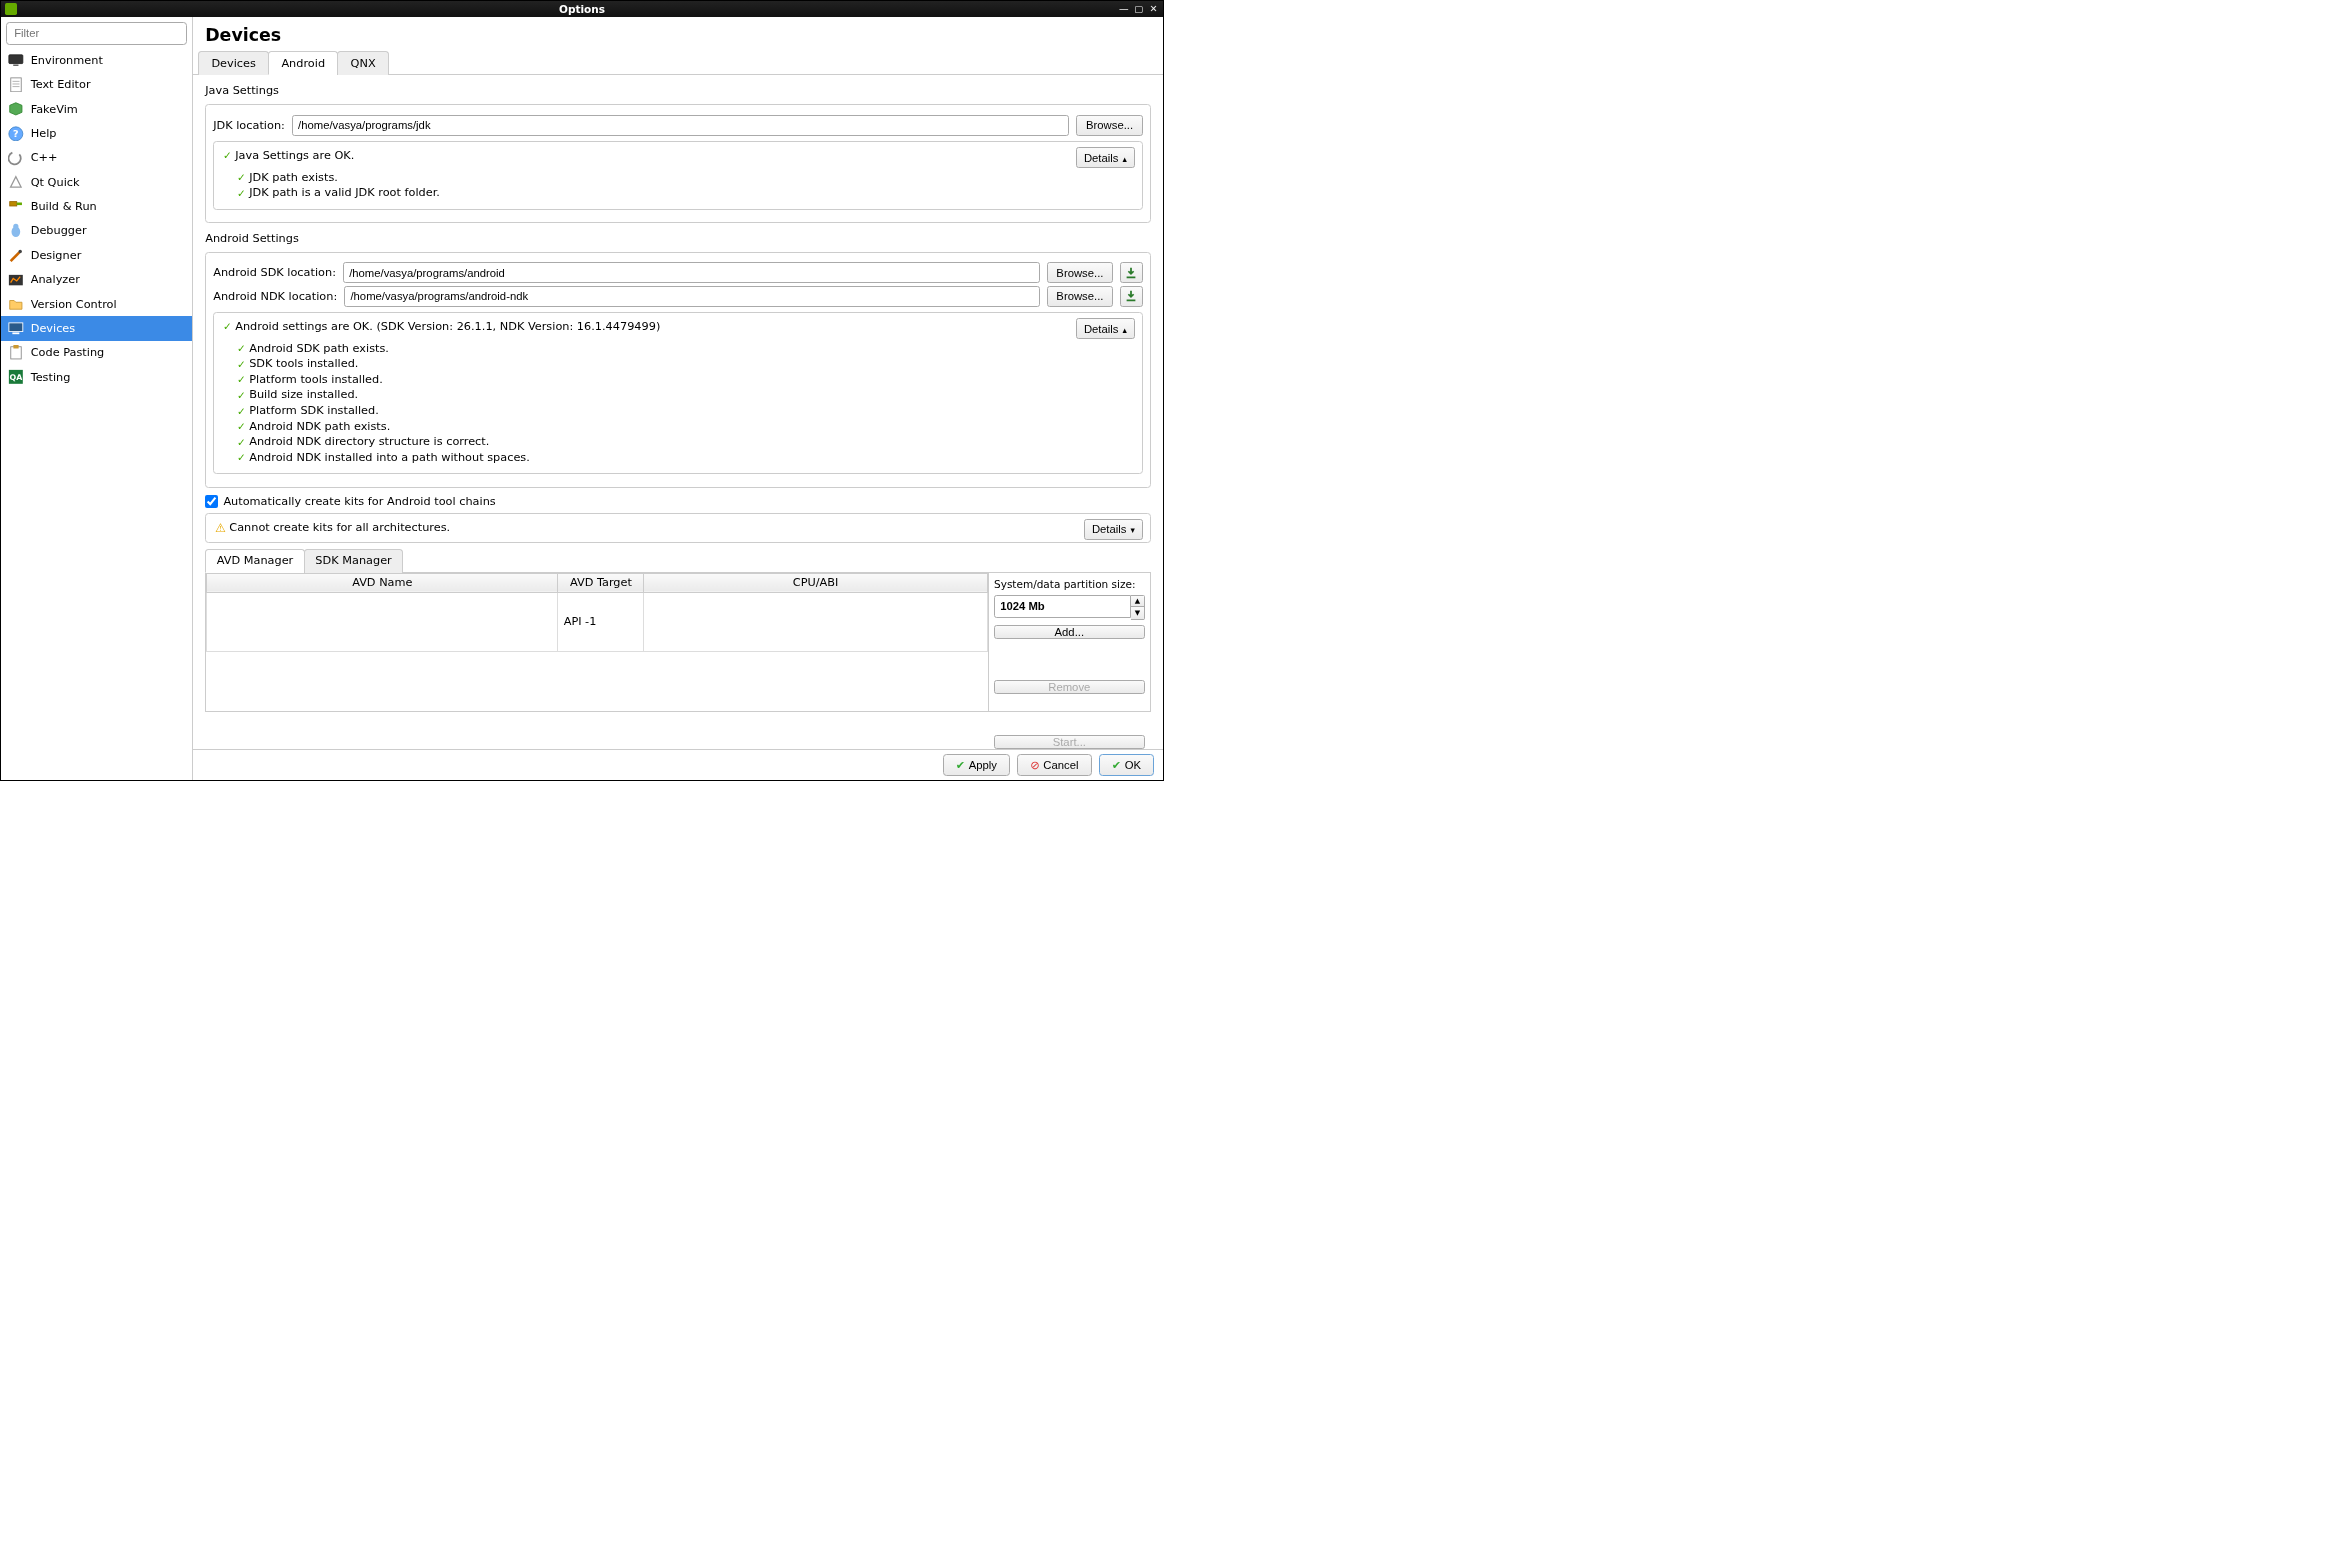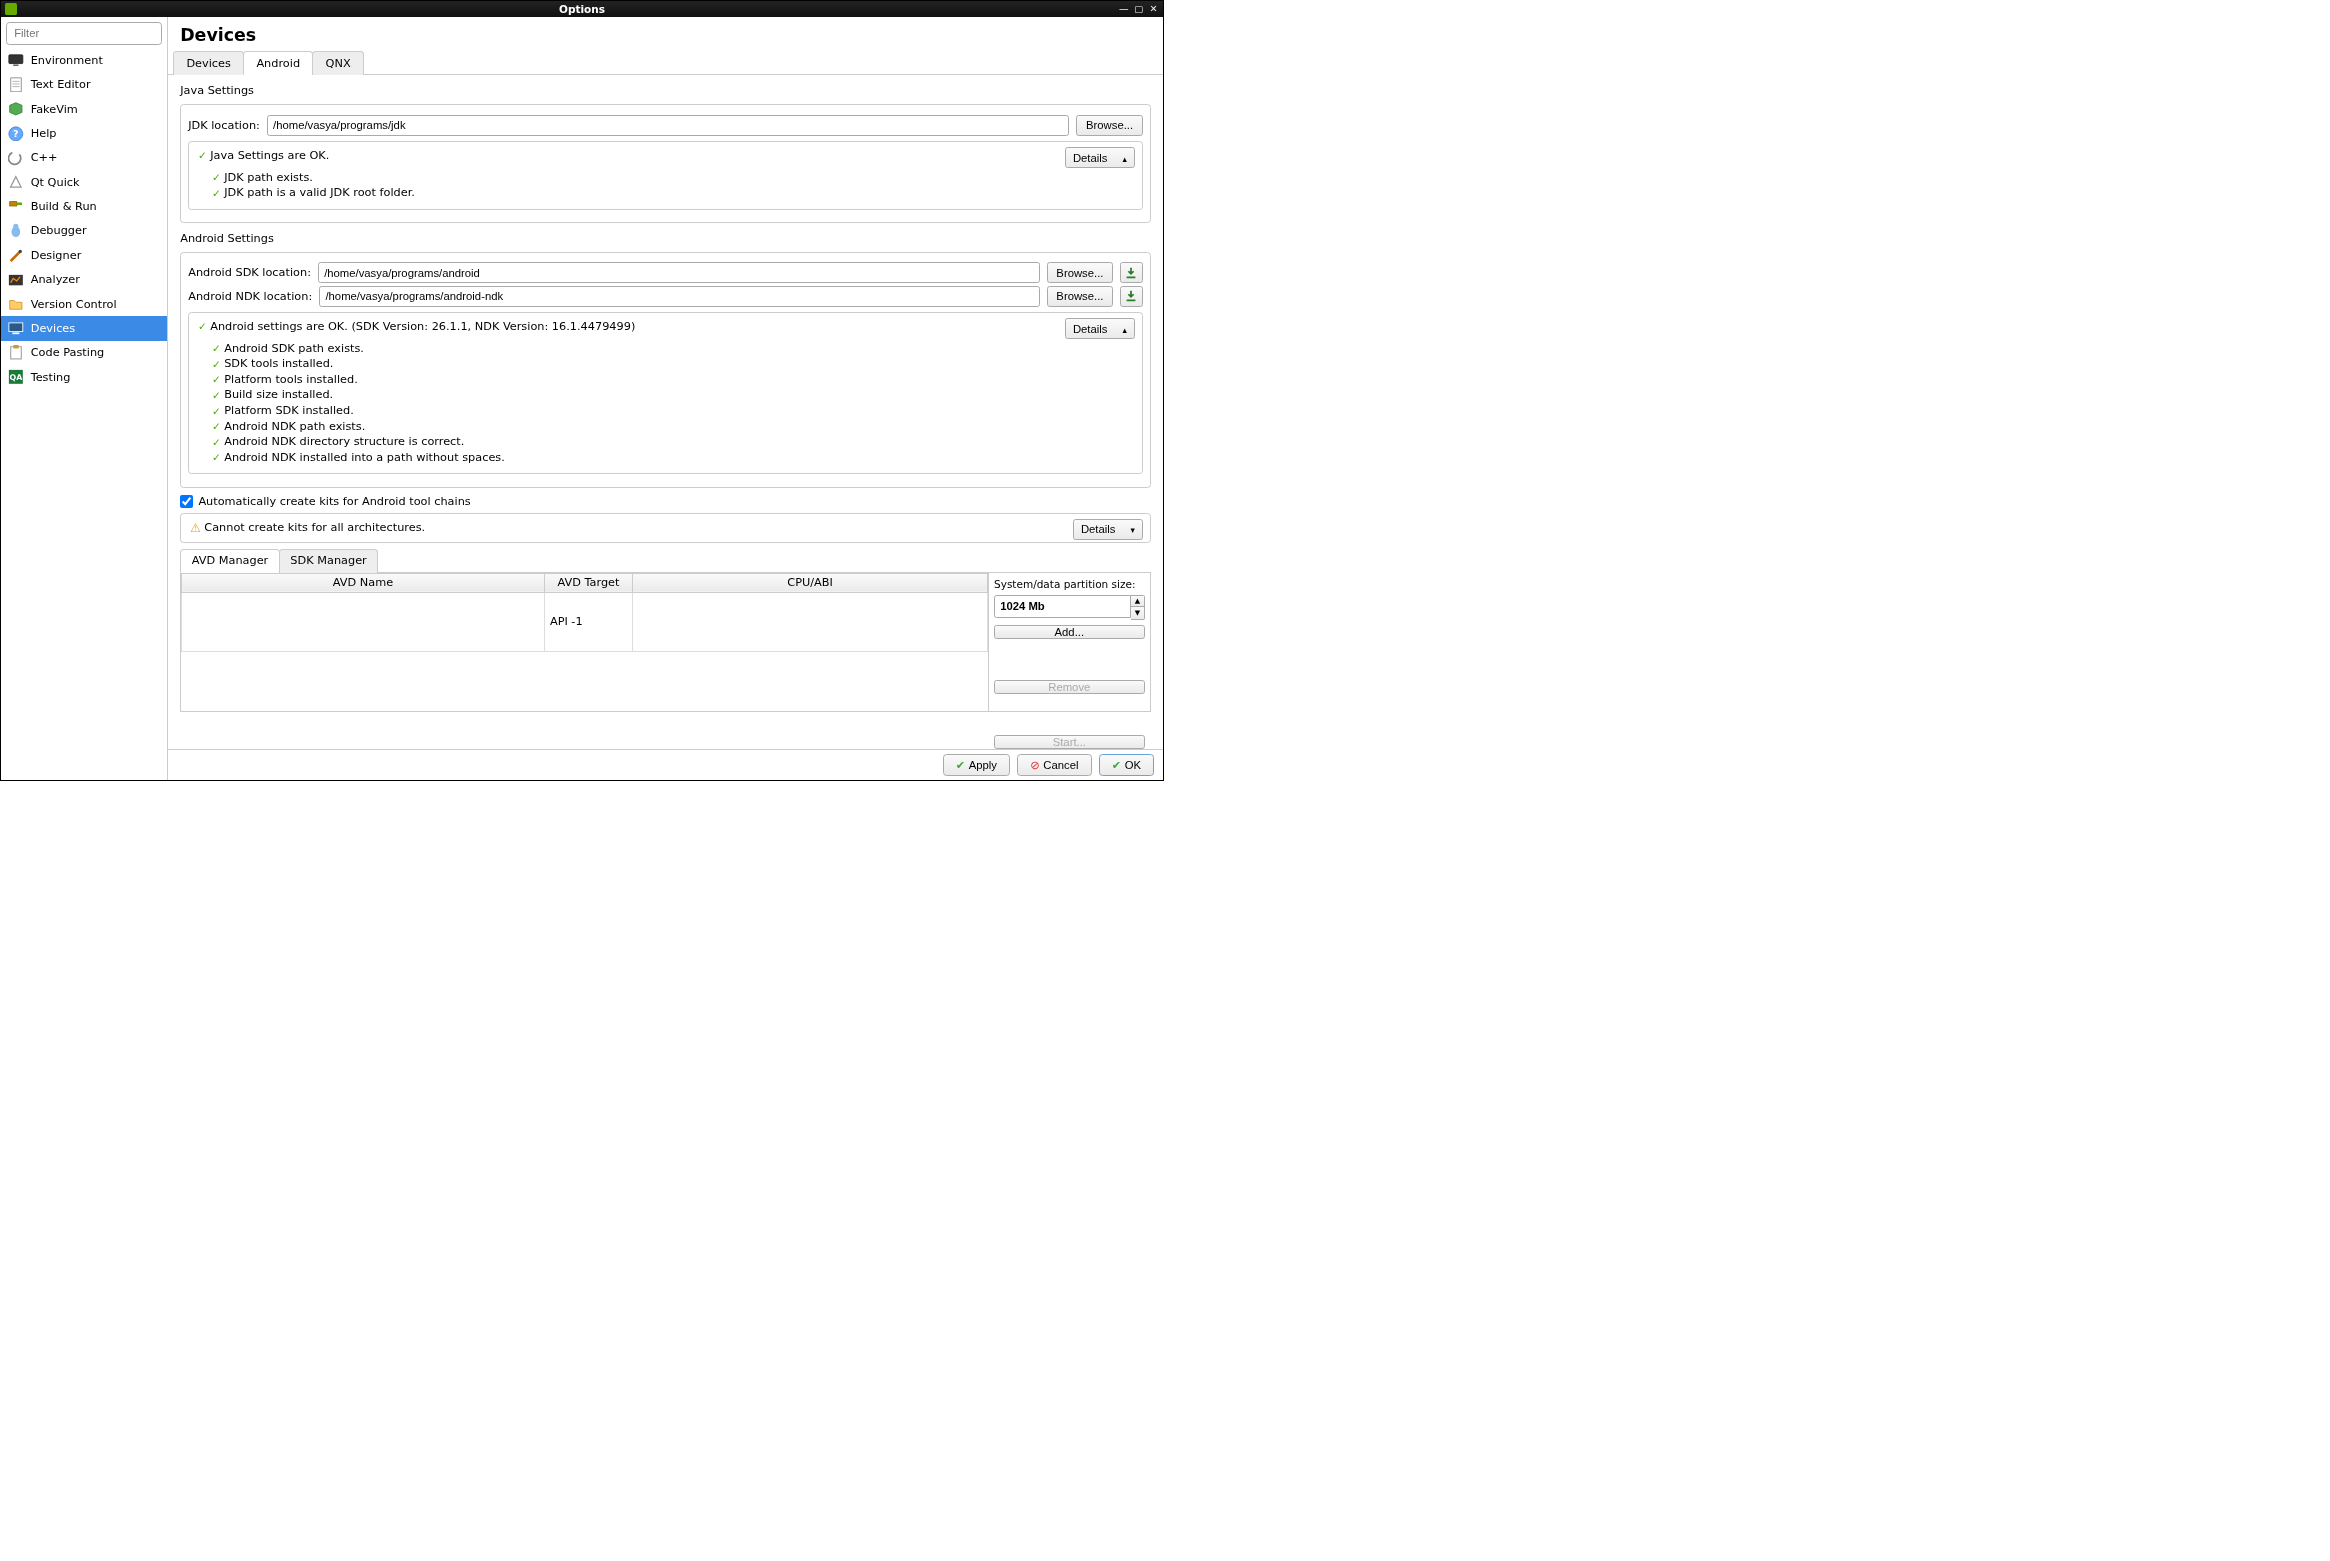--- a/index.html
+++ b/index.html
@@ -4,21 +4,21 @@
 <style>
 * { box-sizing: border-box; margin: 0; padding: 0; }
 body { font-family: "DejaVu Sans", "Liberation Sans", Arial, sans-serif; font-size: 11.3px; background: #fff; color: #000; }
 .window { width: 1164px; height: 781px; display: flex; flex-direction: column; border: 0.9px solid #000; background: #fff; }
 .titlebar { background: linear-gradient(#222, #111); color: #fff; height: 15.7px; display: flex; align-items: center; padding: 0 3.5px; position: relative; }
 .titlebar .title { position: absolute; left: 0; right: 0; text-align: center; font-weight: bold; font-size: 10.5px; }
 .titlebar .wm-icons { margin-left: auto; display: flex; gap: 2.6px; z-index: 1; }
 .titlebar .wm-btn { width: 12.2px; height: 12.2px; display: flex; align-items: center; justify-content: center; color: #eee; font-size: 9.6px; cursor: pointer; }
 .titlebar .app-icon { width: 12.2px; height: 12.2px; background: #6a0; border-radius: 1.7px; z-index: 1; }
 .content-area { flex: 1; display: flex; overflow: hidden; background: #fff; }
-.sidebar { width: 167px; border-right: 0.9px solid #ccc; display: flex; flex-direction: column; }
+.sidebar { width: 192px; border-right: 0.9px solid #ccc; display: flex; flex-direction: column; }
 .sidebar input[type="text"] { margin: 5.2px 5.2px 3.5px 5.2px; height: 22.7px; border: 0.9px solid #aaa; border-radius: 3.5px; padding: 0 7px; font-size: 11.3px; }
 .sidebar ul { list-style: none; flex: 1; overflow: auto; padding: 0; margin: 0; }
 .sidebar li { display: flex; align-items: center; gap: 7px; padding: 3.5px 7px; height: 24.4px; cursor: pointer; }
 .sidebar li.selected { background: #3b8ae6; color: #fff; }
 .sidebar li .item-icon { width: 15.7px; height: 15.7px; display: flex; align-items: center; justify-content: center; }
 .main { flex: 1; display: flex; flex-direction: column; overflow: hidden; }
 .page-header { font-size: 17.4px; font-weight: bold; padding: 8.7px 12.2px 5.2px 12.2px; }
 .tabs { display: flex; border-bottom: 0.9px solid #ccc; padding-left: 5.2px; }
 .tabs .tab { padding: 4.4px 12.2px; border: 0.9px solid #ccc; border-bottom: none; border-top-left-radius: 3.5px; border-top-right-radius: 3.5px; margin-right: -0.9px; background: #eee; cursor: pointer; position: relative; top: 0.9px; }
 .tabs .tab.active { background: #fff; border-bottom: 0.9px solid #fff; }
@@ -28,21 +28,21 @@
 .row { display: flex; align-items: center; gap: 7px; margin: 2.6px 0; }
 .row label { white-space: nowrap; }
 .row input[type="text"] { flex: 1; height: 21px; border: 0.9px solid #aaa; border-radius: 2.6px; padding: 0 5.2px; font-size: 11.3px; background: #fff; }
 .btn { height: 21px; border: 0.9px solid #aaa; border-radius: 2.6px; background: linear-gradient(#fafafa,#eaeaea); padding: 0 8.7px; font-size: 11.3px; cursor: pointer; }
 .btn:disabled { color: #aaa; cursor: default; }
 .icon-btn { width: 22.7px; height: 21px; border: 0.9px solid #aaa; border-radius: 2.6px; background: linear-gradient(#fafafa,#eaeaea); display: flex; align-items: center; justify-content: center; cursor: pointer; }
 .status-box { border: 0.9px solid #ccc; border-radius: 3.5px; margin: 5.2px 0; padding: 7px 8.7px; position: relative; }
 .status-head { display: flex; align-items: flex-start; gap: 3.5px; }
 .check { color: #4a0; font-weight: bold; font-size: 10.5px; }
 .warn { color: #e6a800; font-size: 12.2px; }
-.details-btn { position: absolute; right: 7px; top: 5.2px; height: 21px; border: 0.9px solid #aaa; border-radius: 2.6px; background: linear-gradient(#fafafa,#eaeaea); padding: 0 7px; font-size: 11.3px; cursor: pointer; display: flex; align-items: center; gap: 15px; }
+.details-btn { position: absolute; right: 7px; top: 5.2px; height: 21px; border: 0.9px solid #aaa; border-radius: 2.6px; background: linear-gradient(#fafafa,#eaeaea); padding: 0 7px; font-size: 11.3px; cursor: pointer; display: flex; align-items: center; gap: 4px; }
 .details-list { margin: 8.7px 0 0 14px; }
 .details-list li { display: flex; align-items: center; gap: 3.5px; margin: 2.6px 0; list-style: none; }
 .chklabel { display: flex; align-items: center; gap: 5.2px; margin: 5.2px 5.2px; }
 .manager-tabs { display: flex; border-bottom: 0.9px solid #ccc; margin: 5.2px 5.2px 0 5.2px; }
 .manager-tabs .mtab { padding: 4.4px 10.5px; border: 0.9px solid #ccc; border-bottom: none; border-top-left-radius: 3.5px; border-top-right-radius: 3.5px; margin-right: -0.9px; background: #eee; cursor: pointer; position: relative; top: 0.9px; }
 .manager-tabs .mtab.active { background: #fff; border-bottom: 0.9px solid #fff; }
 .manager-body { display: flex; margin: 0 5.2px; border: 0.9px solid #ccc; border-top: none; height: 139px; }
 .avd-table { flex: 1; border-collapse: collapse; }
 .avd-table th { border: 0.9px solid #ccc; background: linear-gradient(#fafafa,#eaeaea); font-weight: normal; height: 19px; font-size: 11.3px; }
 .avd-table td { border: 0.9px solid #ddd; height: 19px; padding: 0 5.2px; font-size: 11.3px; vertical-align: middle; }

